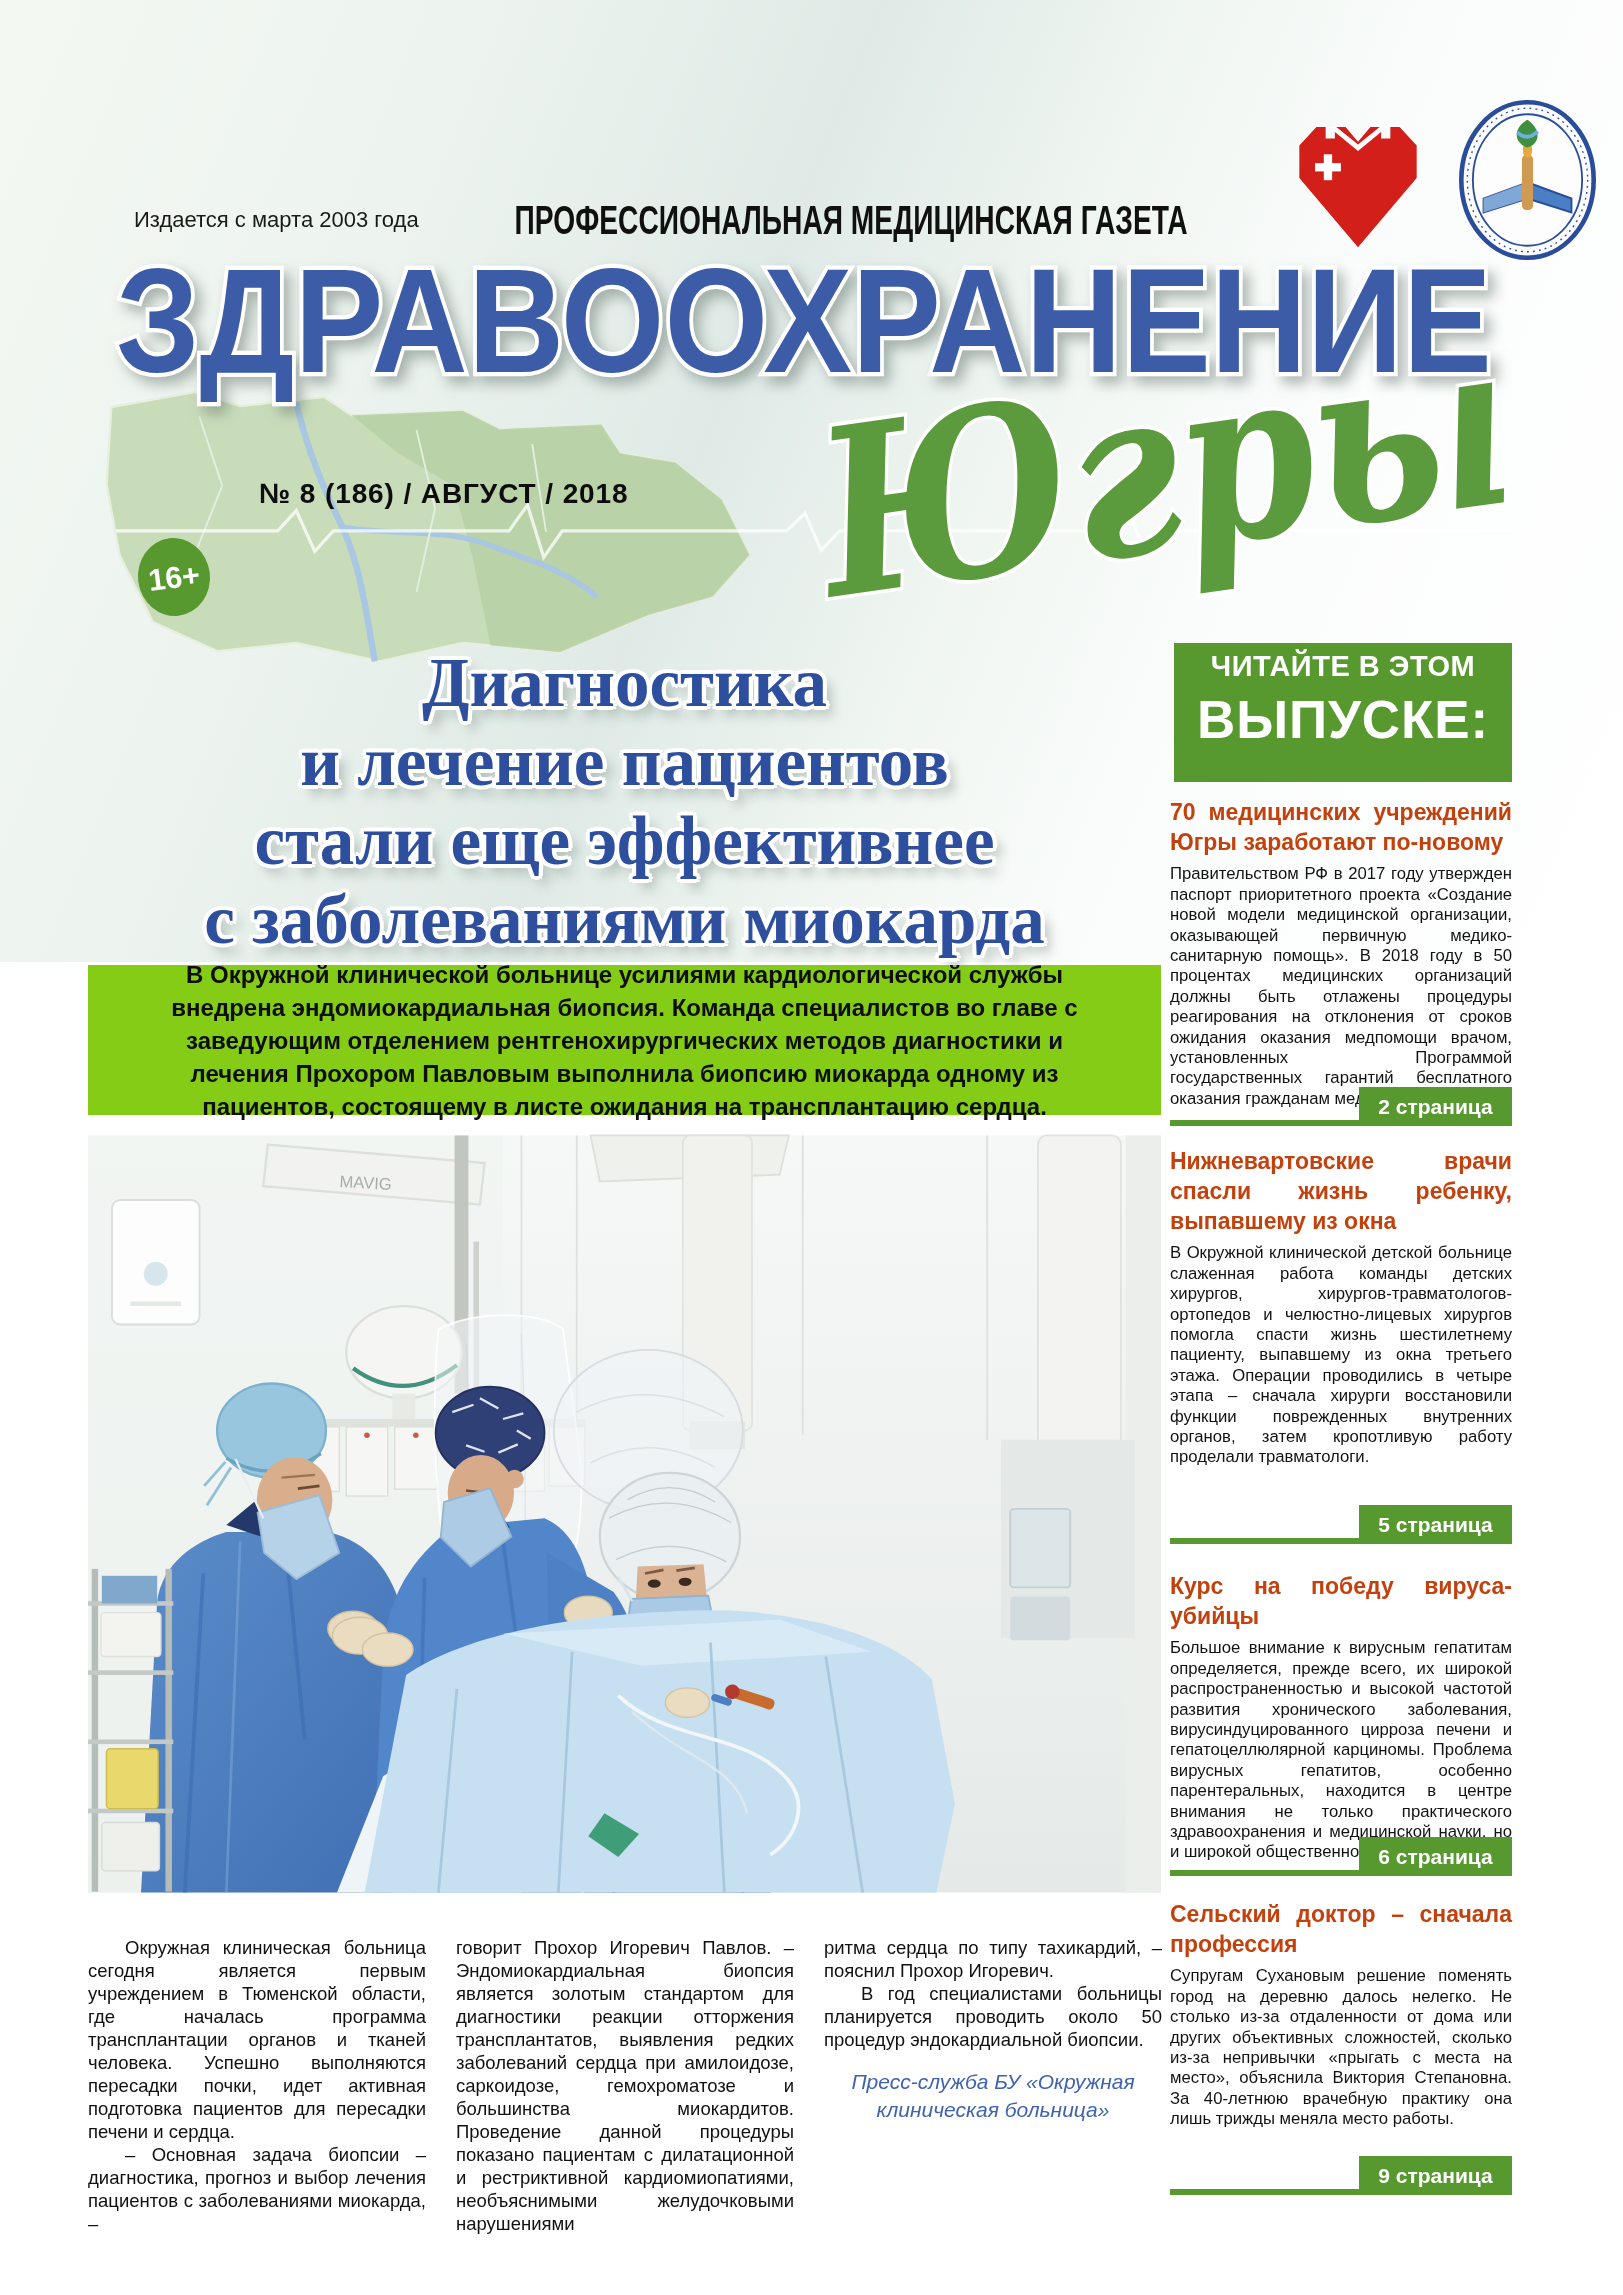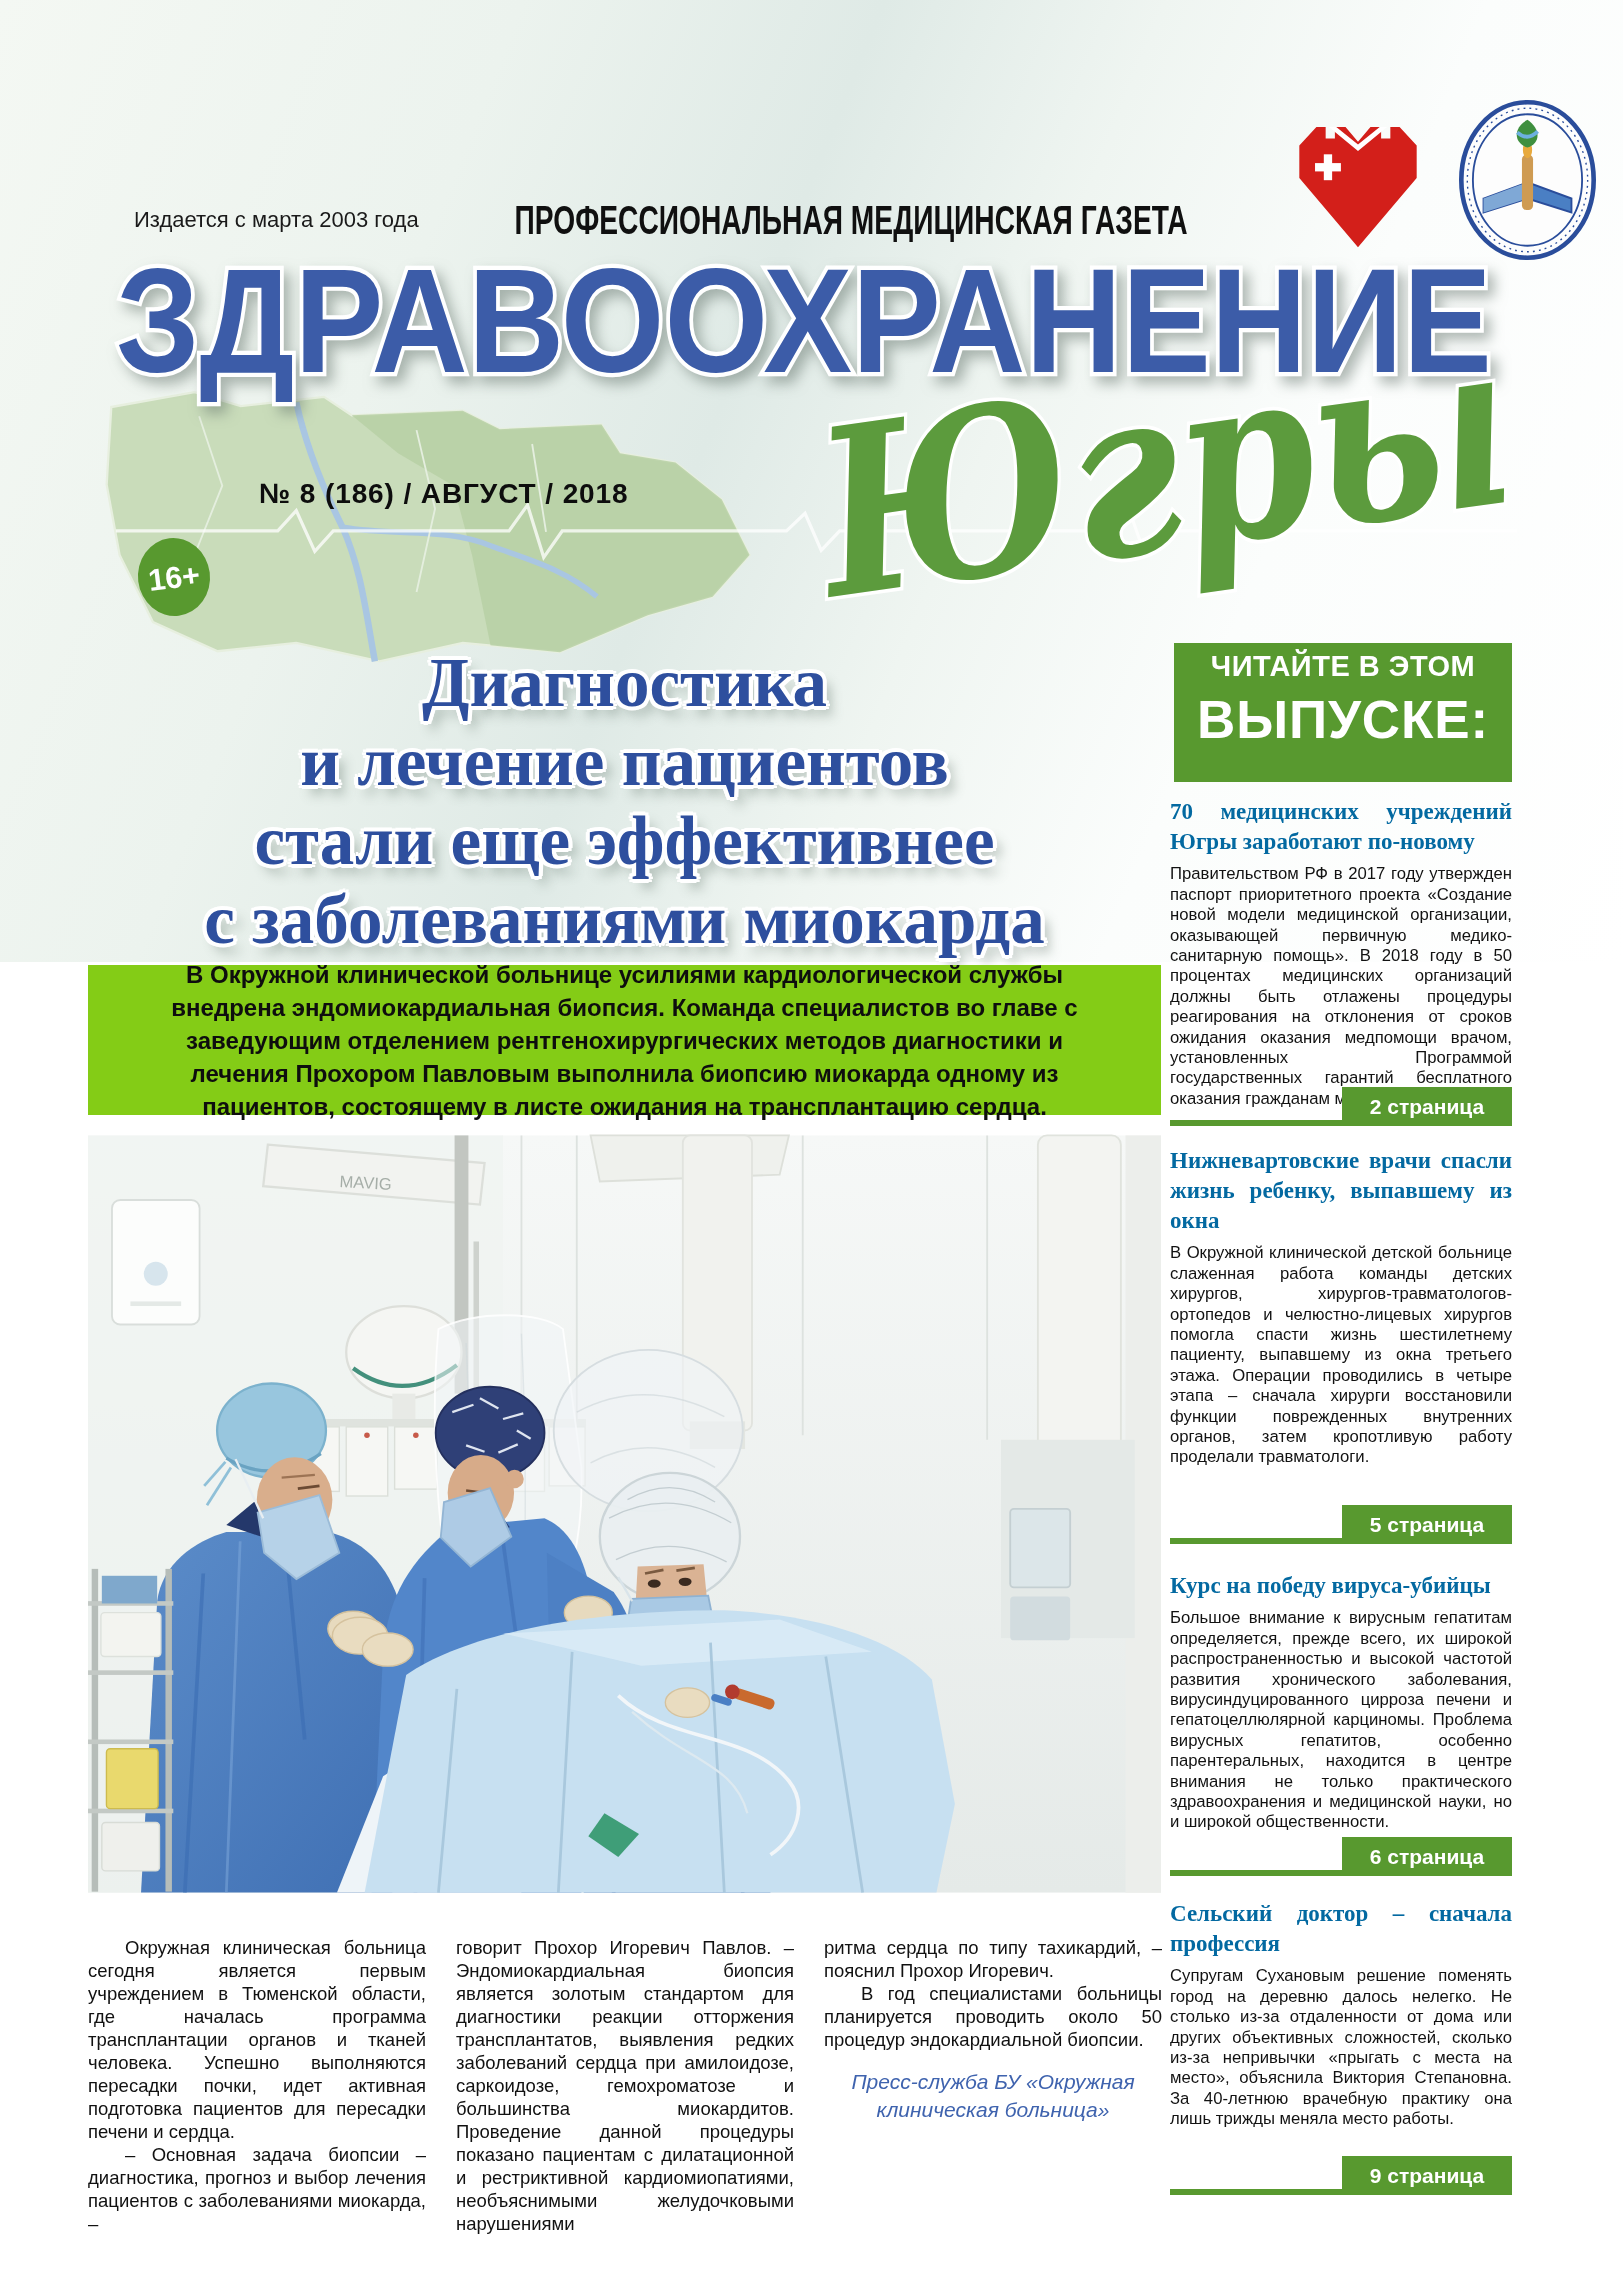--- a/index.html
+++ b/index.html
@@ -31,25 +31,25 @@
   #col-1{left:88px;} #col-2{left:456px;} #col-3{left:824px;}
   .byline{margin-top:17px;text-align:center;color:#3f63ae;font-style:italic;font-size:21px;line-height:28px;}
   
   .sb-header{position:absolute;left:1174px;top:643px;width:338px;height:139px;background:#58992f;color:#fff;
      text-align:center;box-sizing:border-box;padding-top:7px;}
   .sb-header .l1{font-size:29px;font-weight:bold;letter-spacing:0.5px;}
   .sb-header .l2{font-size:53px;font-weight:bold;margin-top:5.6px;letter-spacing:0.9px;}
   .teaser{position:absolute;left:1170px;width:342px;display:flex;flex-direction:column;}
   #teaser-0{top:797px;height:329px;} #teaser-1{top:1146px;height:398px;}
   #teaser-2{top:1571px;height:305px;} #teaser-3{top:1899px;height:296px;}
-  .teaser h3{margin:0 0 7.4px 0;font-size:23px;line-height:30px;font-weight:bold;color:#0369a1;text-align:justify;font-family:Liberation Serif, serif;}
+  .teaser h3{margin:0 0 7.4px 0;font-size:23px;line-height:30px;font-weight:bold;color:#c2410c;text-align:justify;}
   .teaser .body{margin:0;font-size:16.7px;line-height:20.4px;text-align:justify;color:#121212;}
   .badge-row{position:relative;margin-top:auto;height:46px;}
   .badge-bar{position:absolute;left:0;bottom:0;width:190px;height:5.6px;background:#58992f;}
-  .badge-box{position:absolute;right:0;bottom:0;width:170px;height:39px;background:#58992f;color:#fff;
+  .badge-box{position:absolute;right:0;bottom:0;width:153px;height:39px;background:#58992f;color:#fff;
      font-size:21px;font-weight:bold;display:flex;align-items:center;justify-content:center;}
 </style>
 </head>
 <body>
 
 <div id="page">
 
   <div id="header-bg"></div>
 
   <svg id="header-svg" width="1623" height="962" viewBox="0 0 3508 2080">

